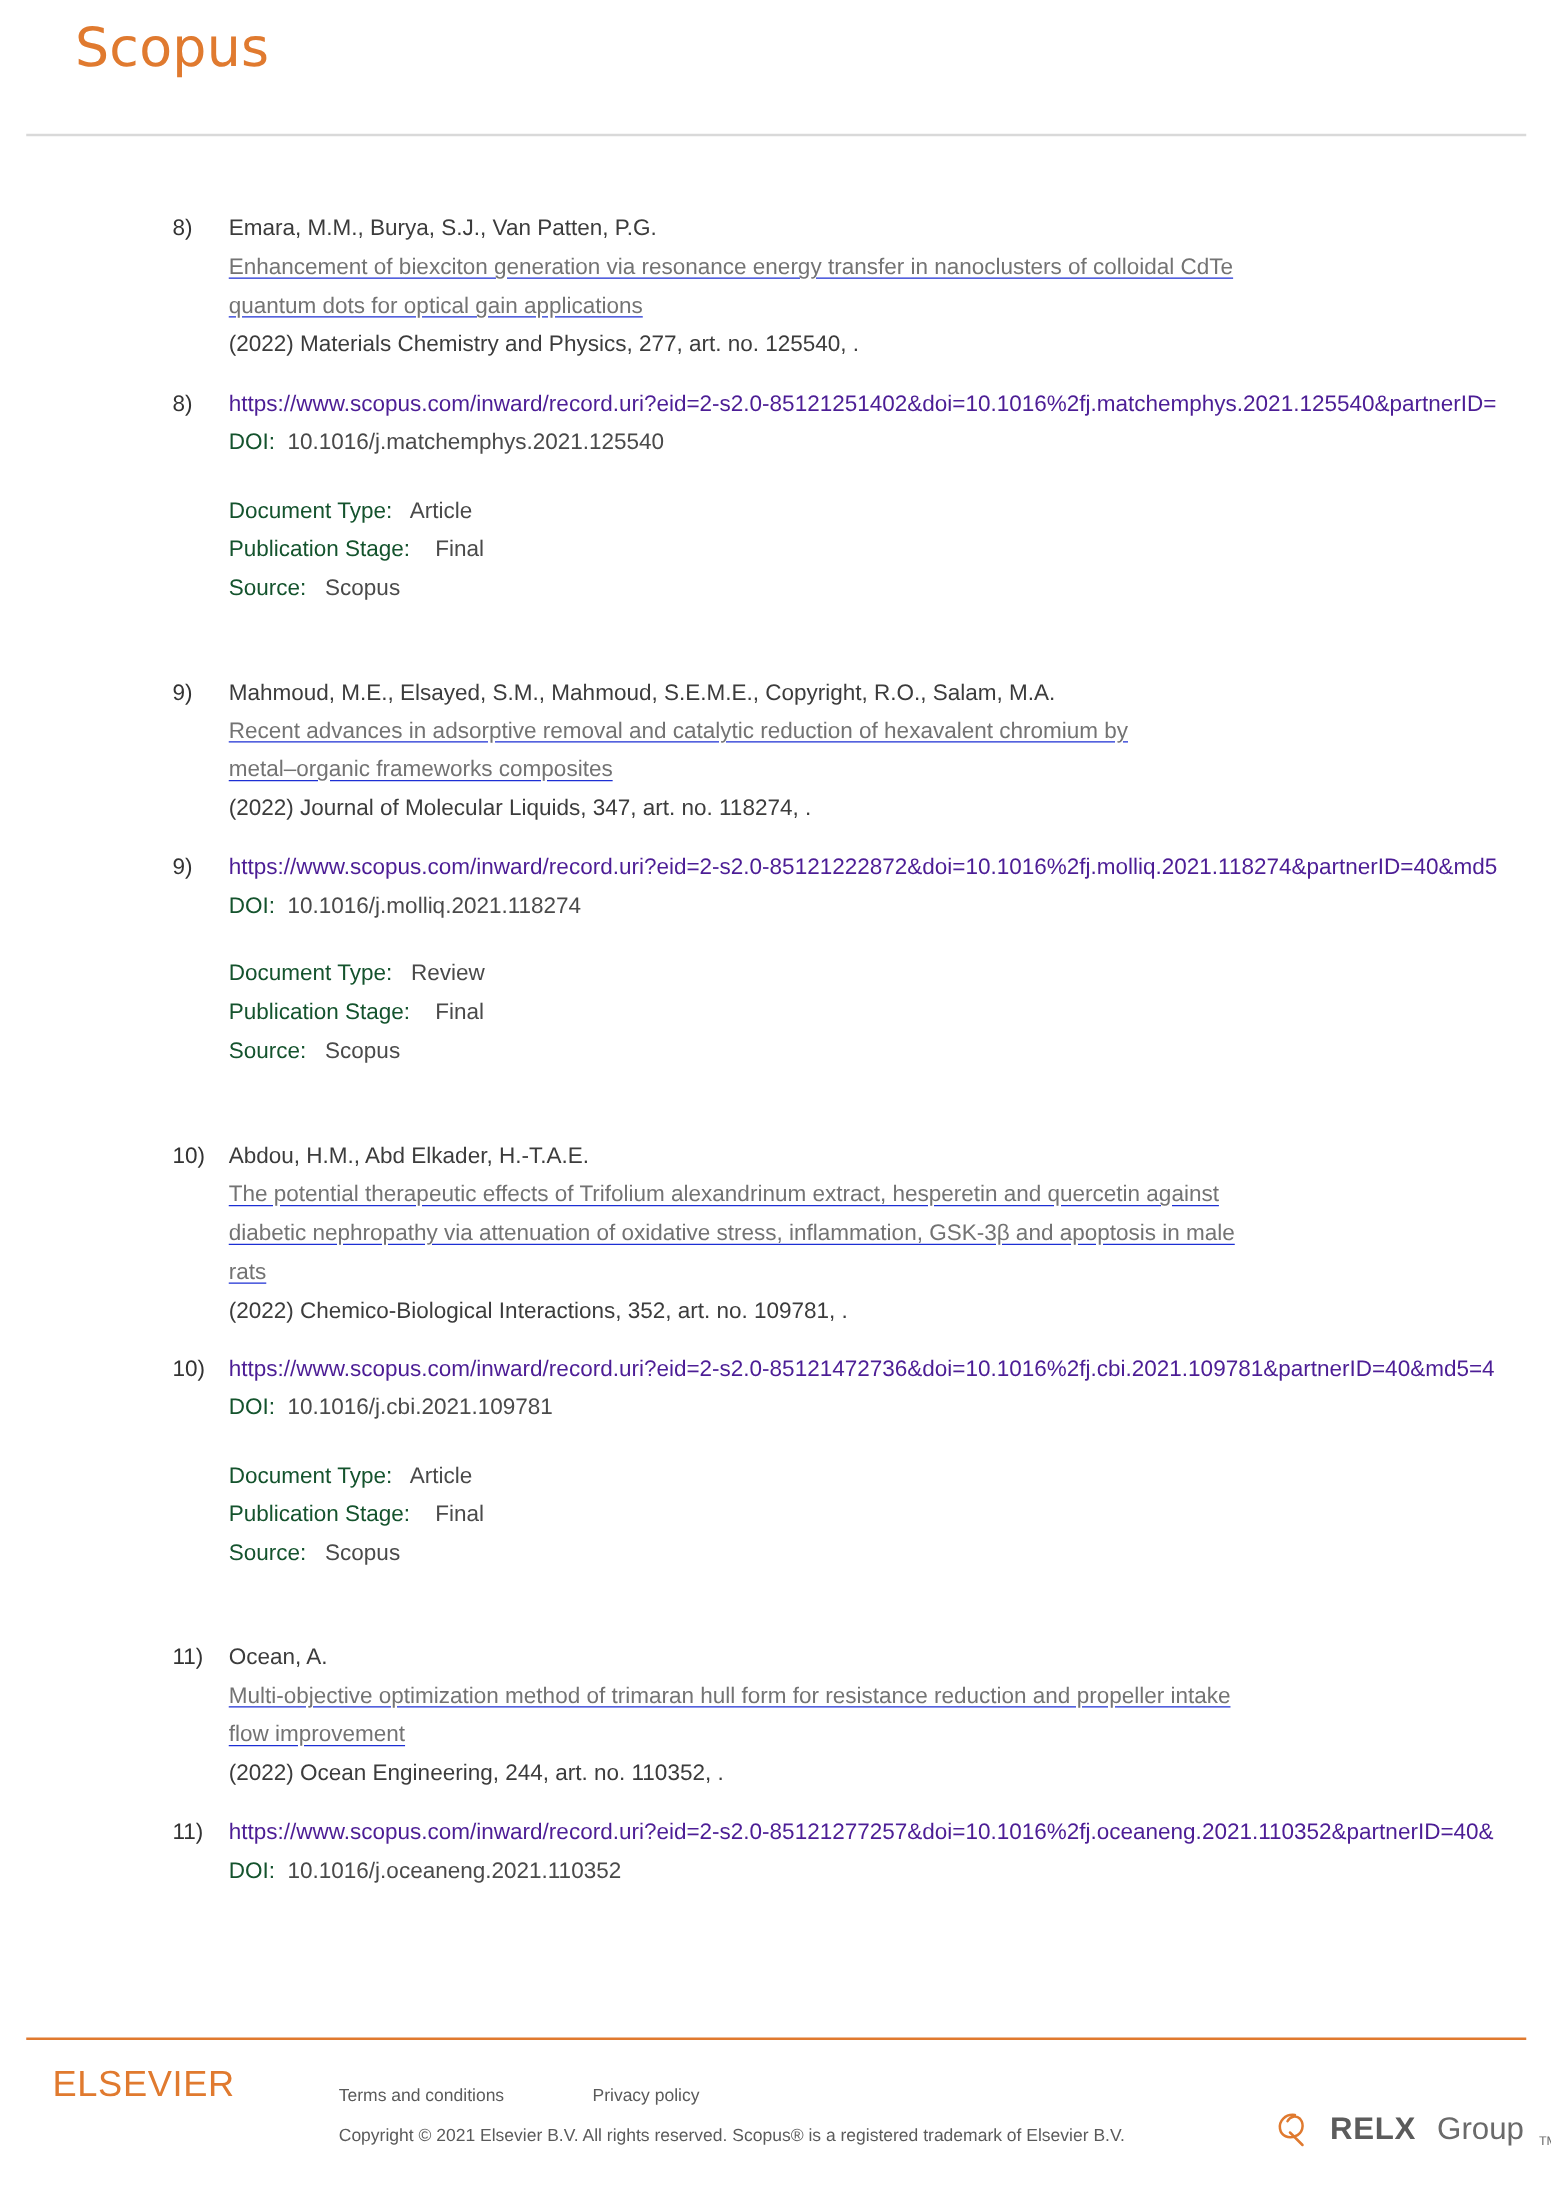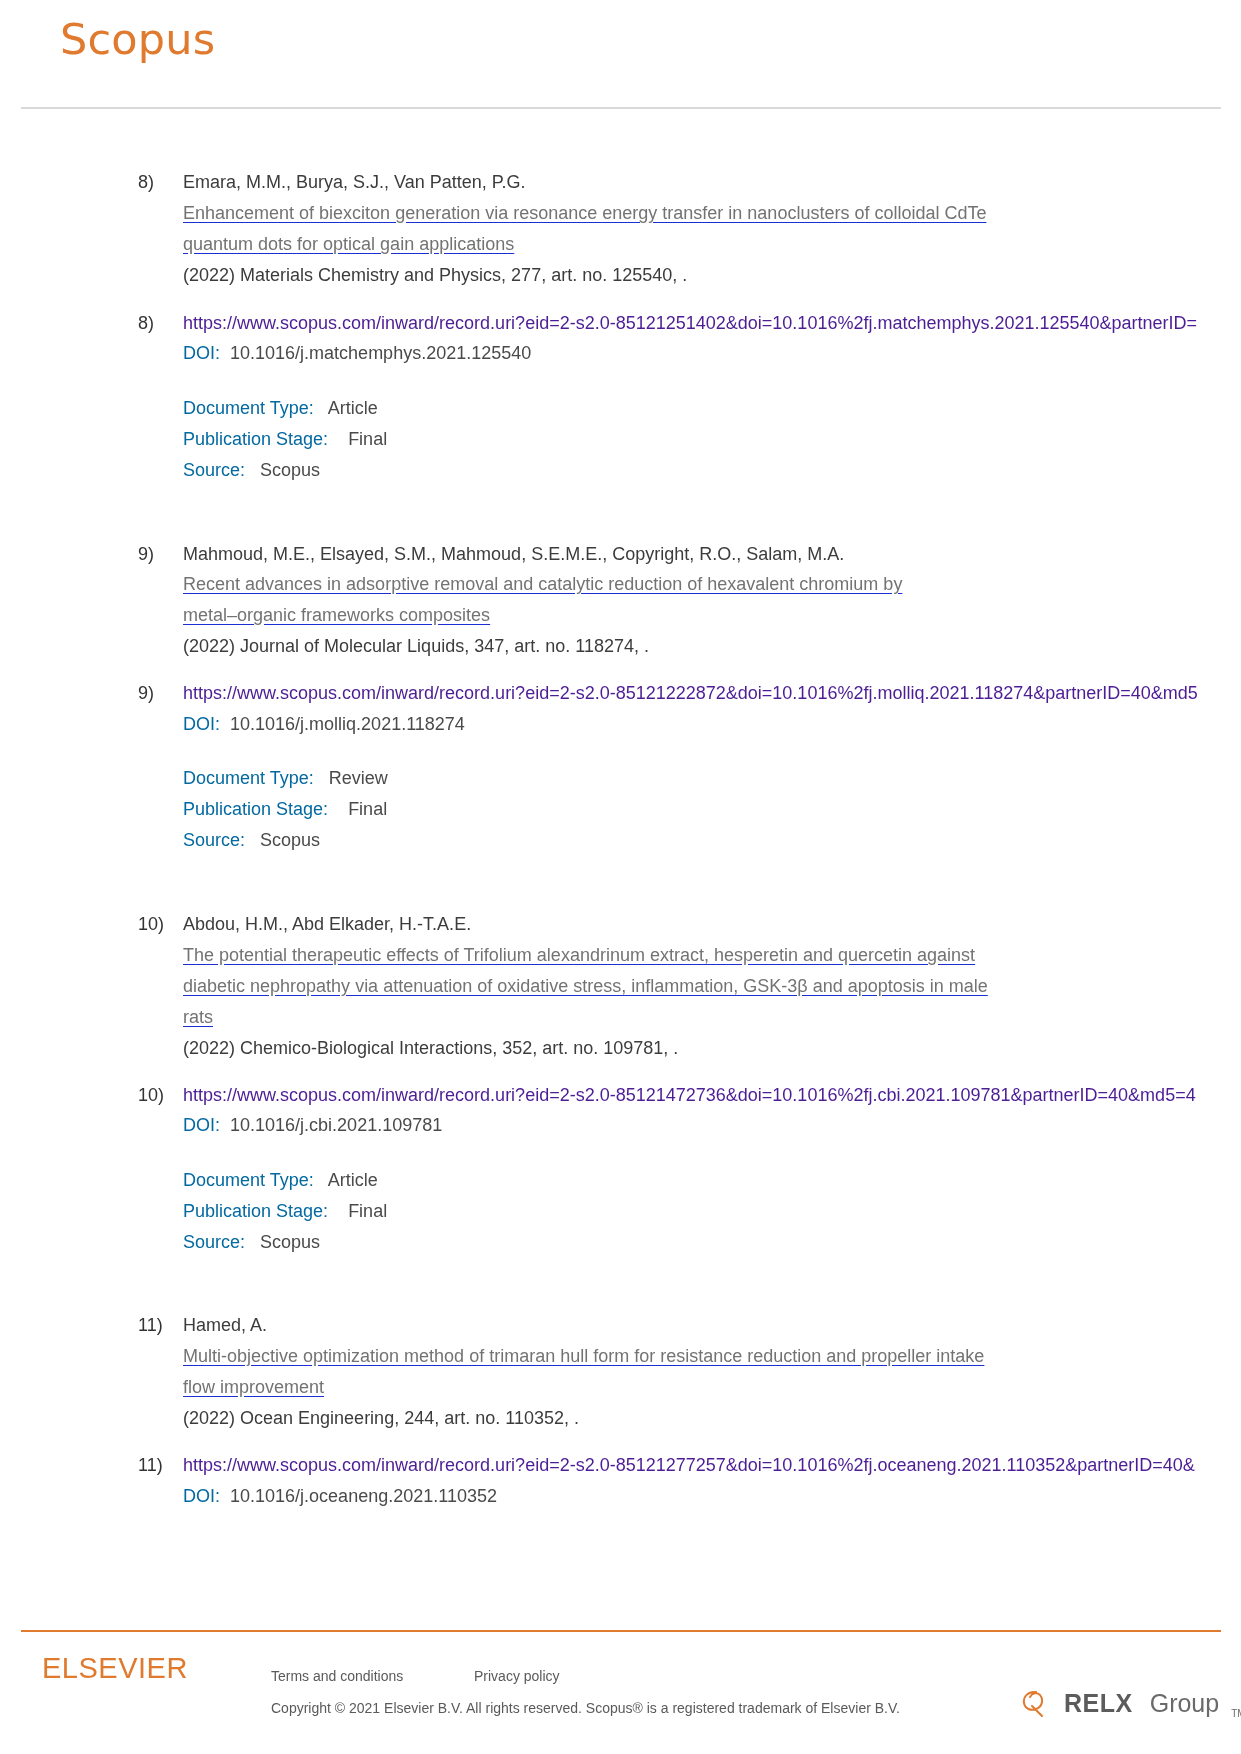--- a/index.html
+++ b/index.html
@@ -21,21 +21,21 @@
   .num {
     position: absolute; left: 138px; font-size: 18px; line-height: 22px; color: #333333;
   }
   .authors { color: #3c3c3c; }
   .title-link {
     color: #737373; text-decoration: underline; text-decoration-color: #1c2fd4;
     text-underline-offset: 3px; cursor: pointer;
   }
   .source { color: #3c3c3c; }
   .url { color: #4c1d95; }
-  .label { color: #0369a1; }
+  .label { color: #14532d; }
   .val { color: #4a4a4a; margin-top: 29px; }
 
   .footer-rule {
     position: absolute; left: 21px; top: 1630px; width: 1200px; height: 2px; background: #e07a2f;
   }
   .elsevier {
     position: absolute; left: 42px; top: 1652px;
     font-family: Liberation Sans, sans-serif; font-size: 29px; color: #e07a2f; letter-spacing: 0.5px;
   }
   .footer-link {
@@ -138,21 +138,21 @@
     <span class="val">Final</span>
   </div>
   <div class="line" style="top:1231px">
     <span class="label">Source:</span>&nbsp;&nbsp;
     <span class="val">Scopus</span>
   </div>
 </div>
 
 <div>
   <div class="num" style="top:1314px">11)</div>
-  <div class="line authors" style="top:1314px">Hamed, A.</div>
+  <div class="line authors" style="top:1314px">Ocean, A.</div>
   <div class="line title-link" style="top:1345px">Multi-objective optimization method of trimaran hull form for resistance reduction and propeller intake</div>
   <div class="line title-link" style="top:1376px">flow improvement</div>
   <div class="line source" style="top:1407px">(2022) Ocean Engineering, 244, art. no. 110352, .</div>
 
   <div class="num" style="top:1454px">11)</div>
   <div class="line url" style="top:1454px">https://www.scopus.com/inward/record.uri?eid=2-s2.0-85121277257&amp;doi=10.1016%2fj.oceaneng.2021.110352&amp;partnerID=40&amp;</div>
   <div class="line" style="top:1485px">
     <span class="label">DOI:</span>&nbsp;
     <span class="val">10.1016/j.oceaneng.2021.110352</span>
   </div>

